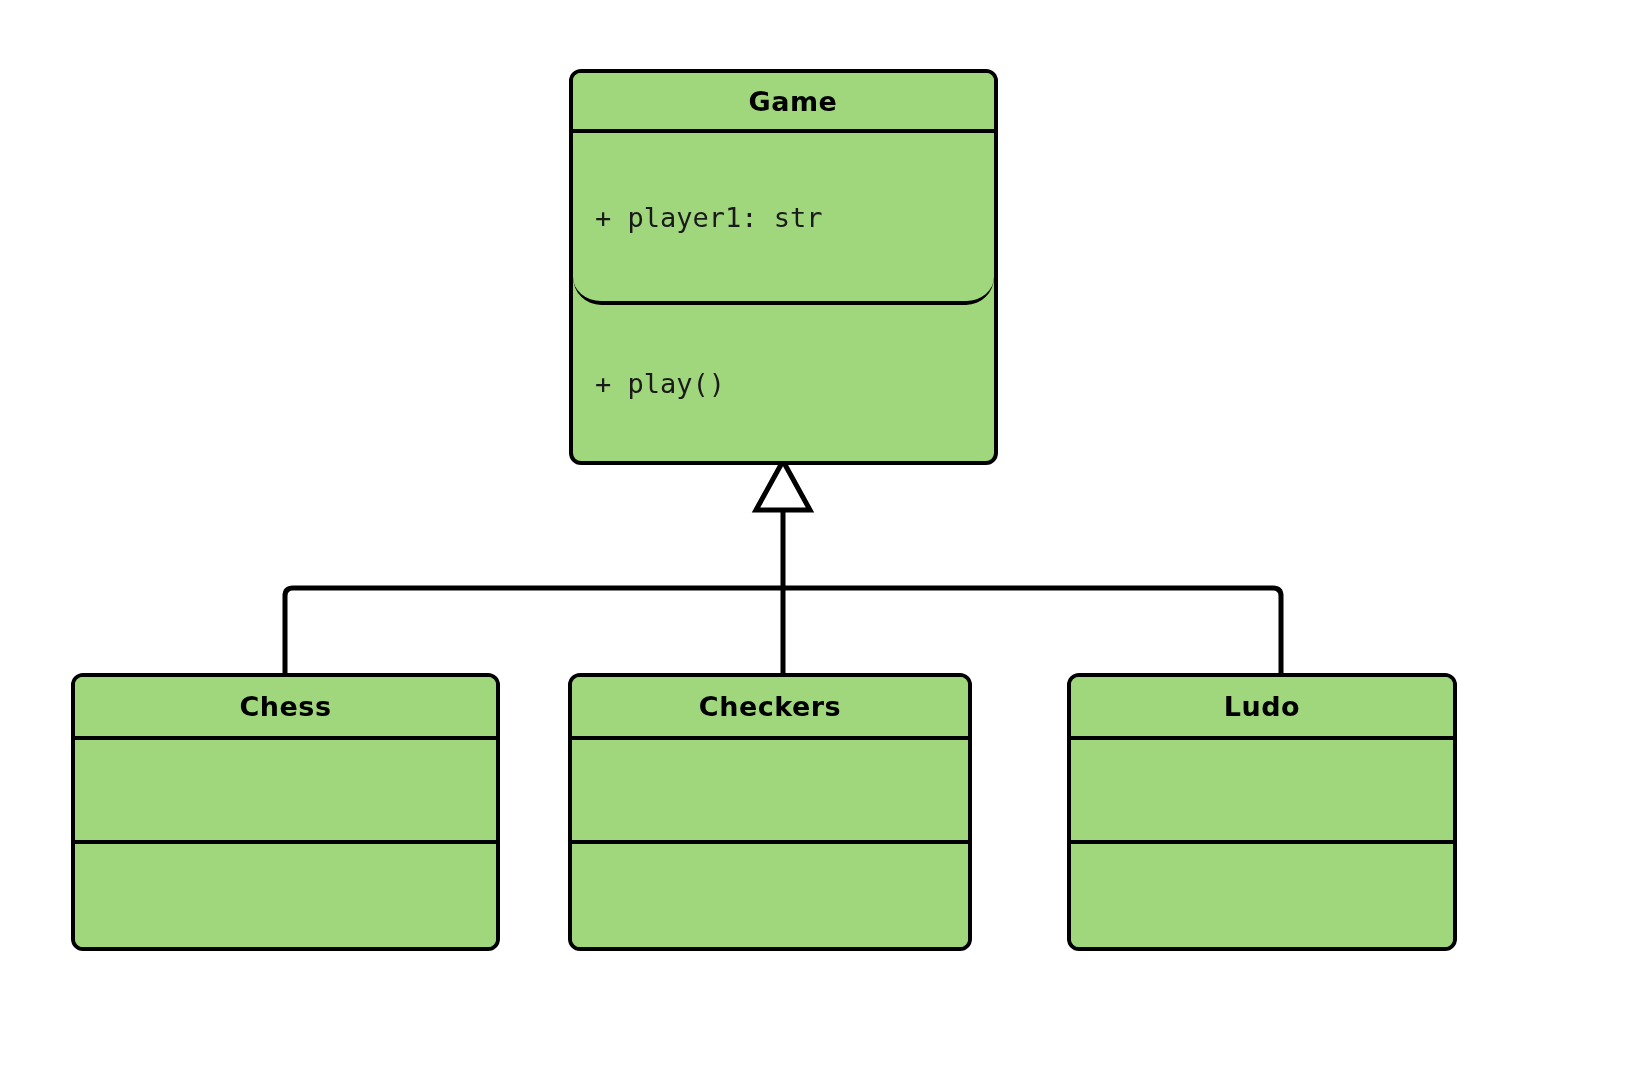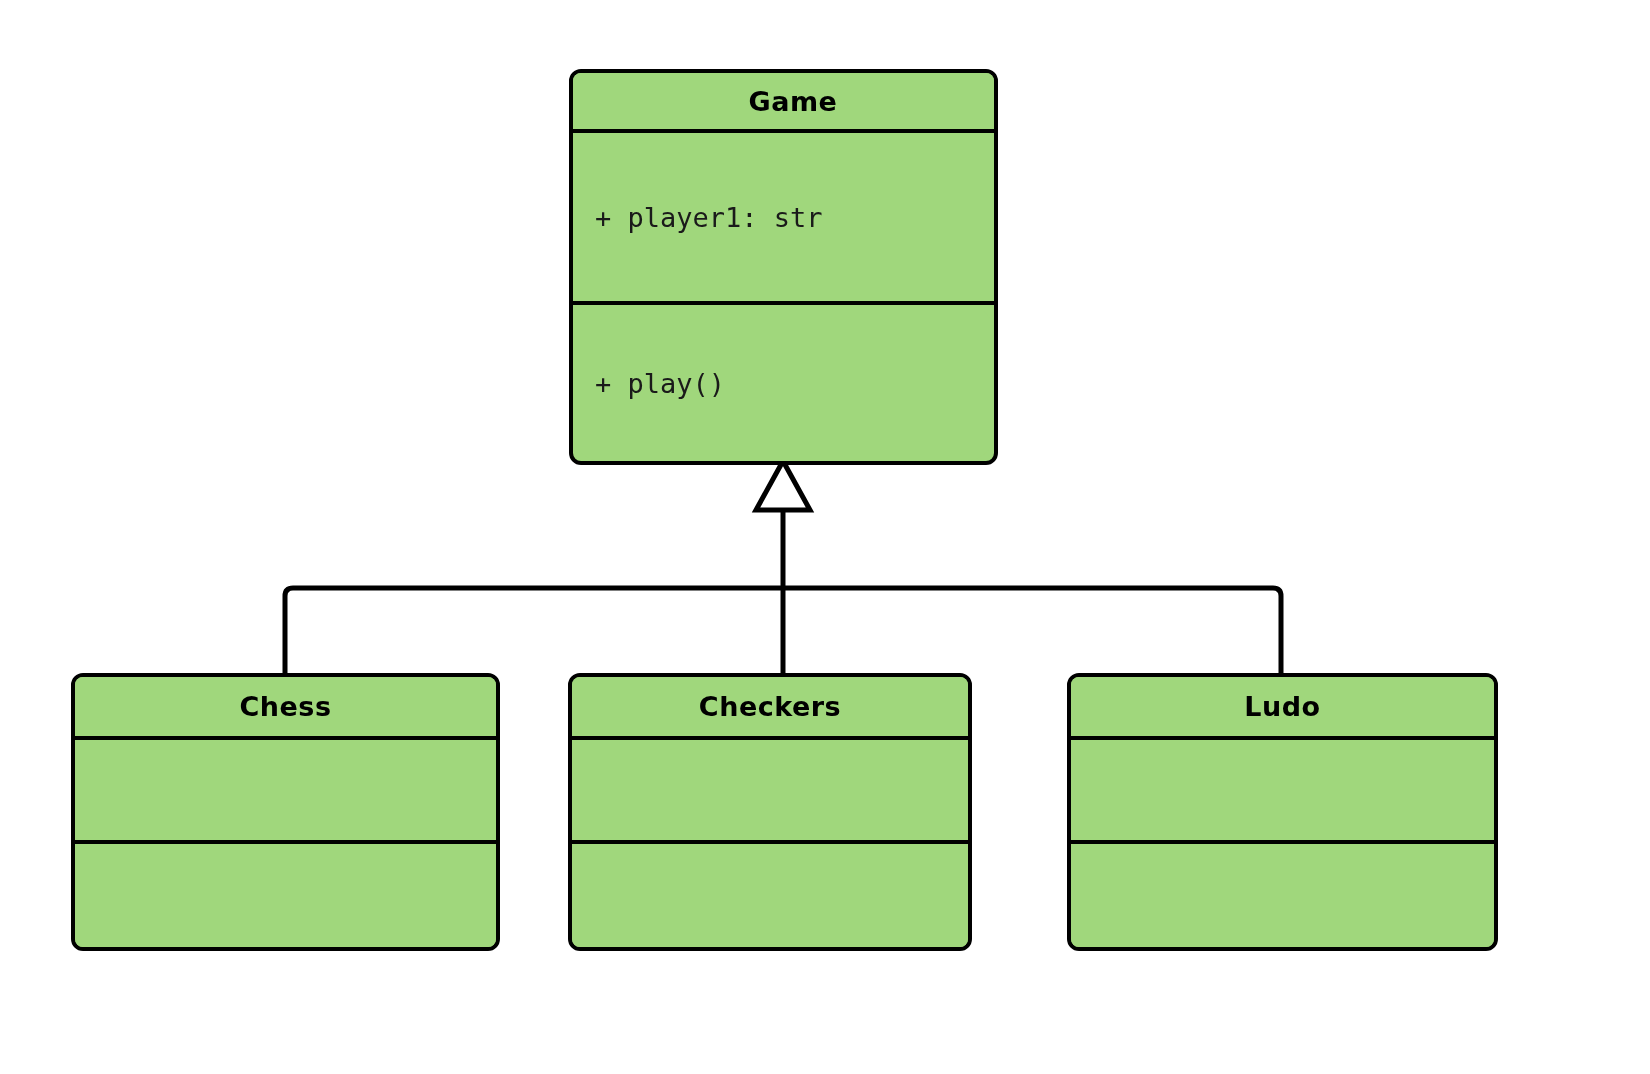--- a/index.html
+++ b/index.html
@@ -73,28 +73,28 @@
   }
 
   
   #class-game {
     left: 569px;
     top: 69px;
     width: 429px;
     height: 396px;
   }
   #class-game .uml-title { height: 60px; padding-left: 19px; }
-  #class-game .attributes { height: 172px; }
+  #class-game .attributes { height: 172px; border-radius: 28px; }
   #class-game .operations { flex: 1 1 auto; border-radius: 28px; }
 
   
   .child-class { top: 673px; height: 278px; }
   #class-chess   { left: 71px;   width: 429px; }
   #class-checkers{ left: 568px;  width: 404px; }
-  #class-ludo    { left: 1067px; width: 431px; }
+  #class-ludo    { left: 1067px; width: 390px; }
   .child-class .uml-title { height: 63px; }
   .child-class .attributes { height: 104px; }
   .child-class .operations { flex: 1 1 auto; }
 </style>
 </head>
 <body>
 
 <div id="diagram-root">
 
   <svg id="connector-layer" viewBox="0 0 1650 1074" width="1650" height="1074" xmlns="http://www.w3.org/2000/svg">

